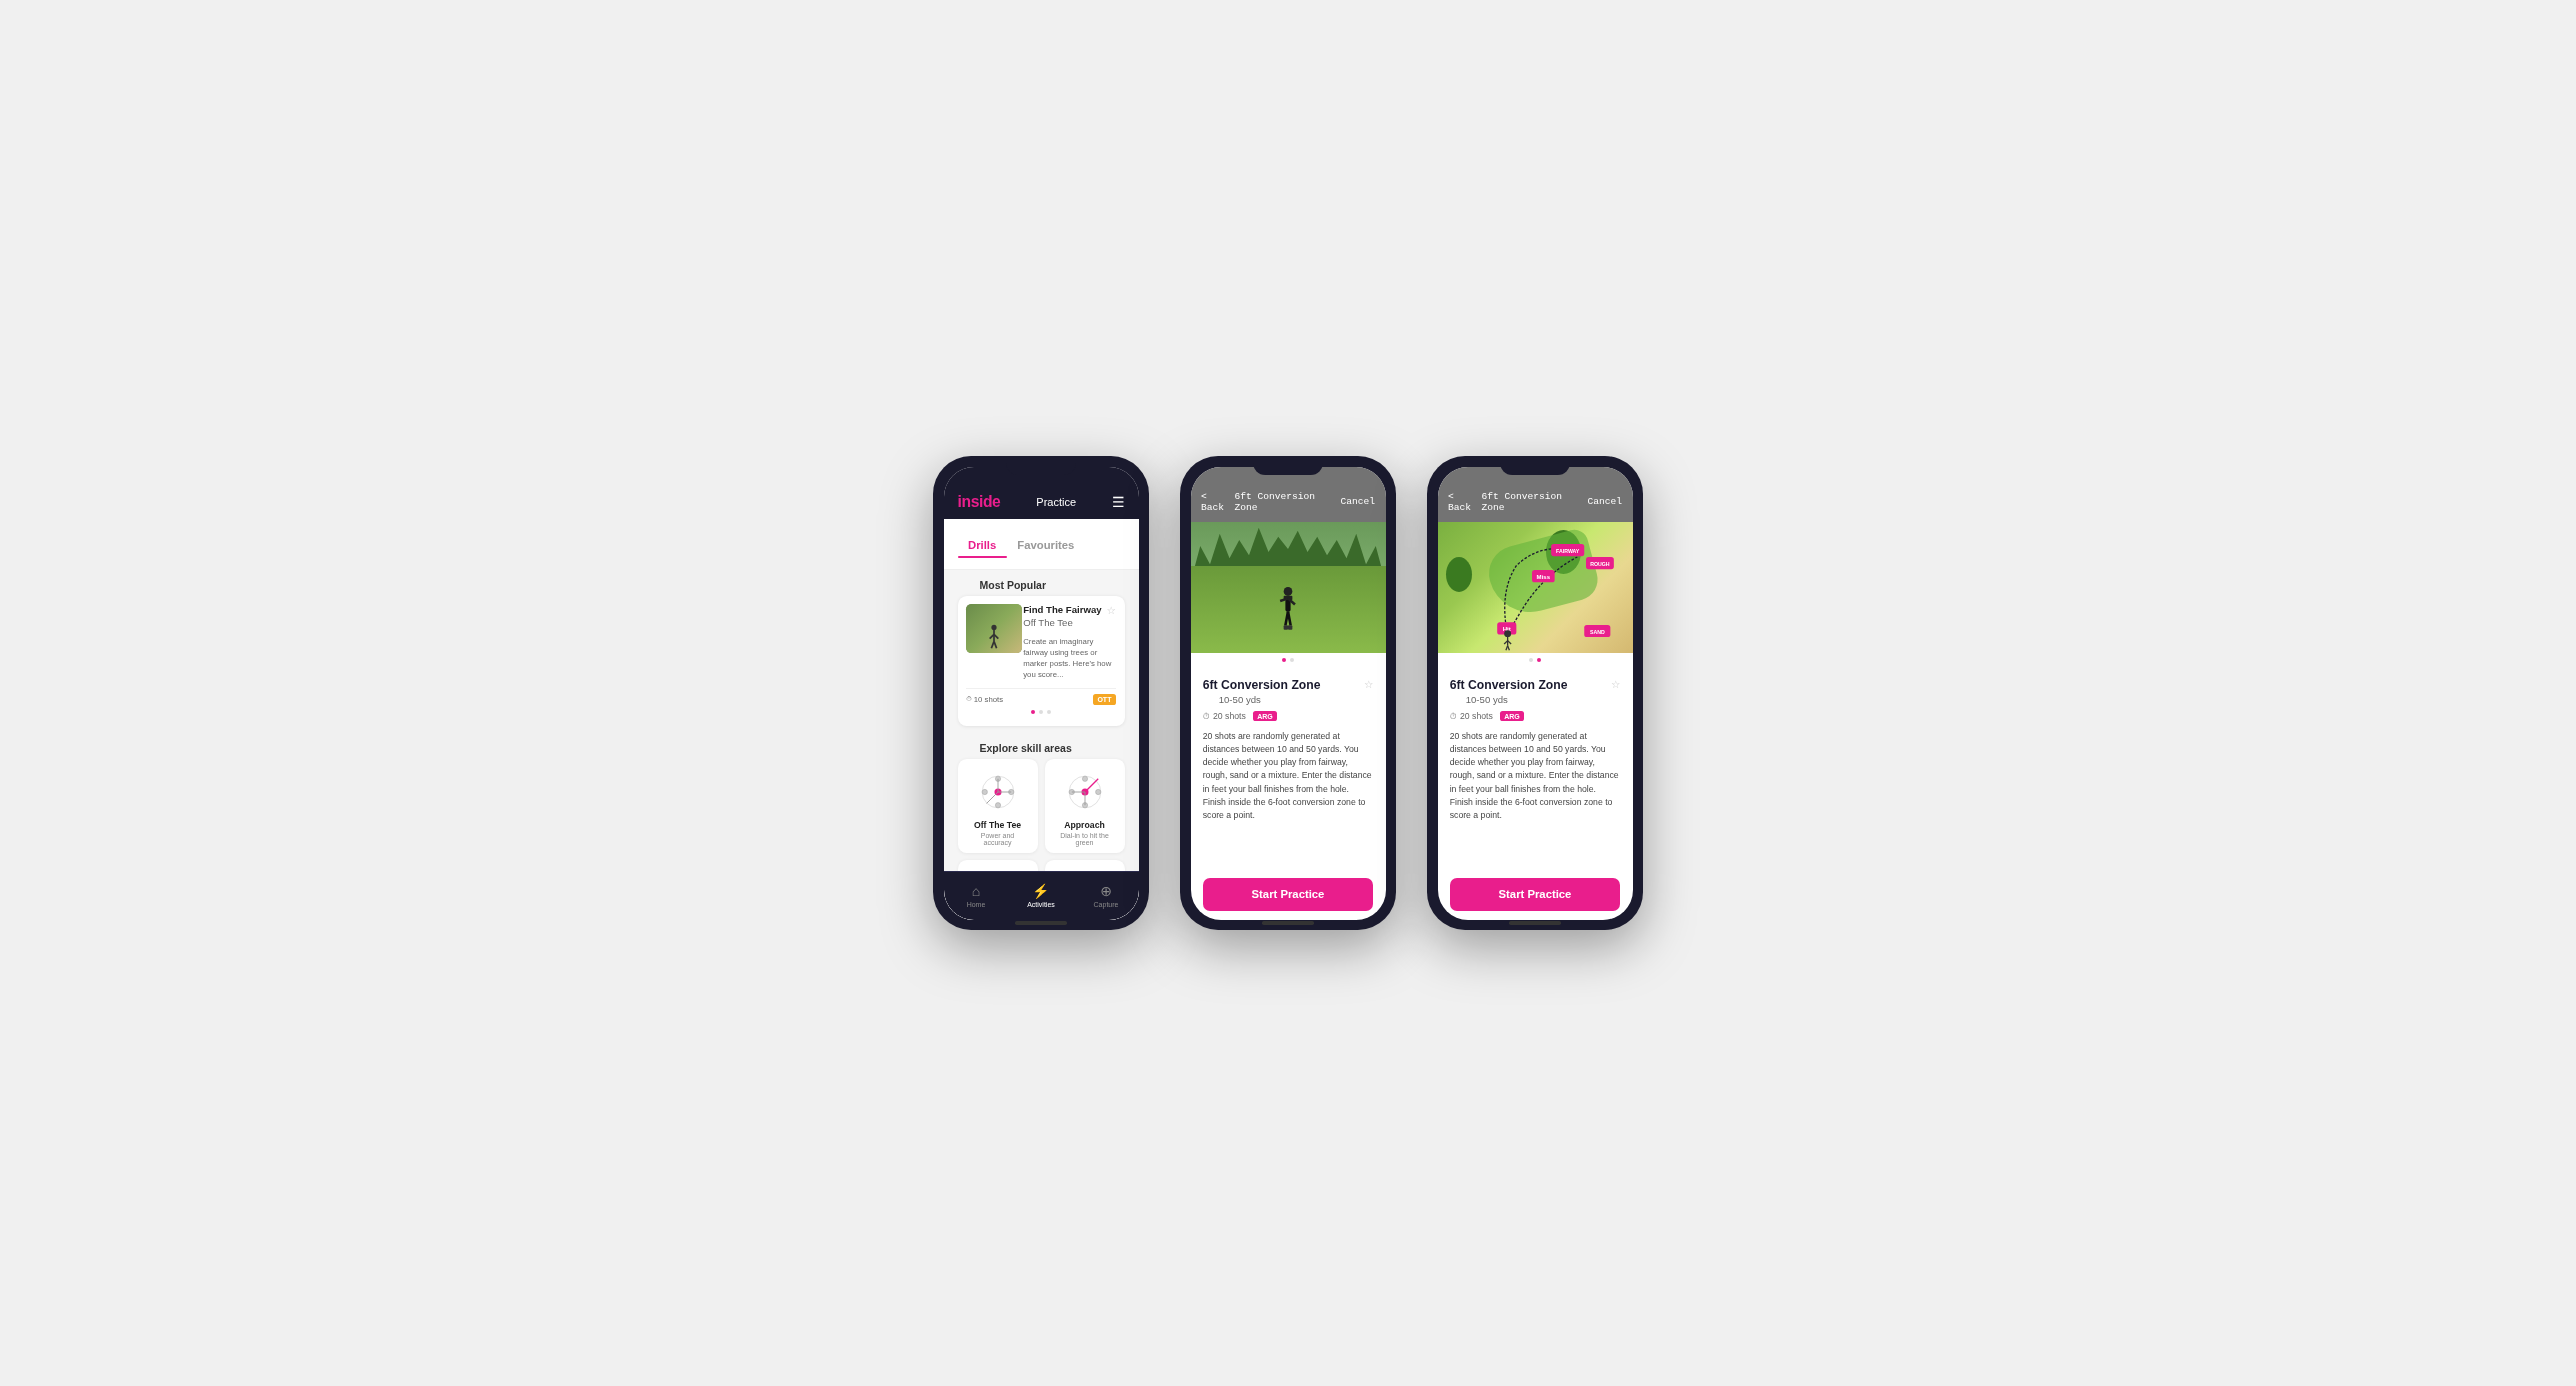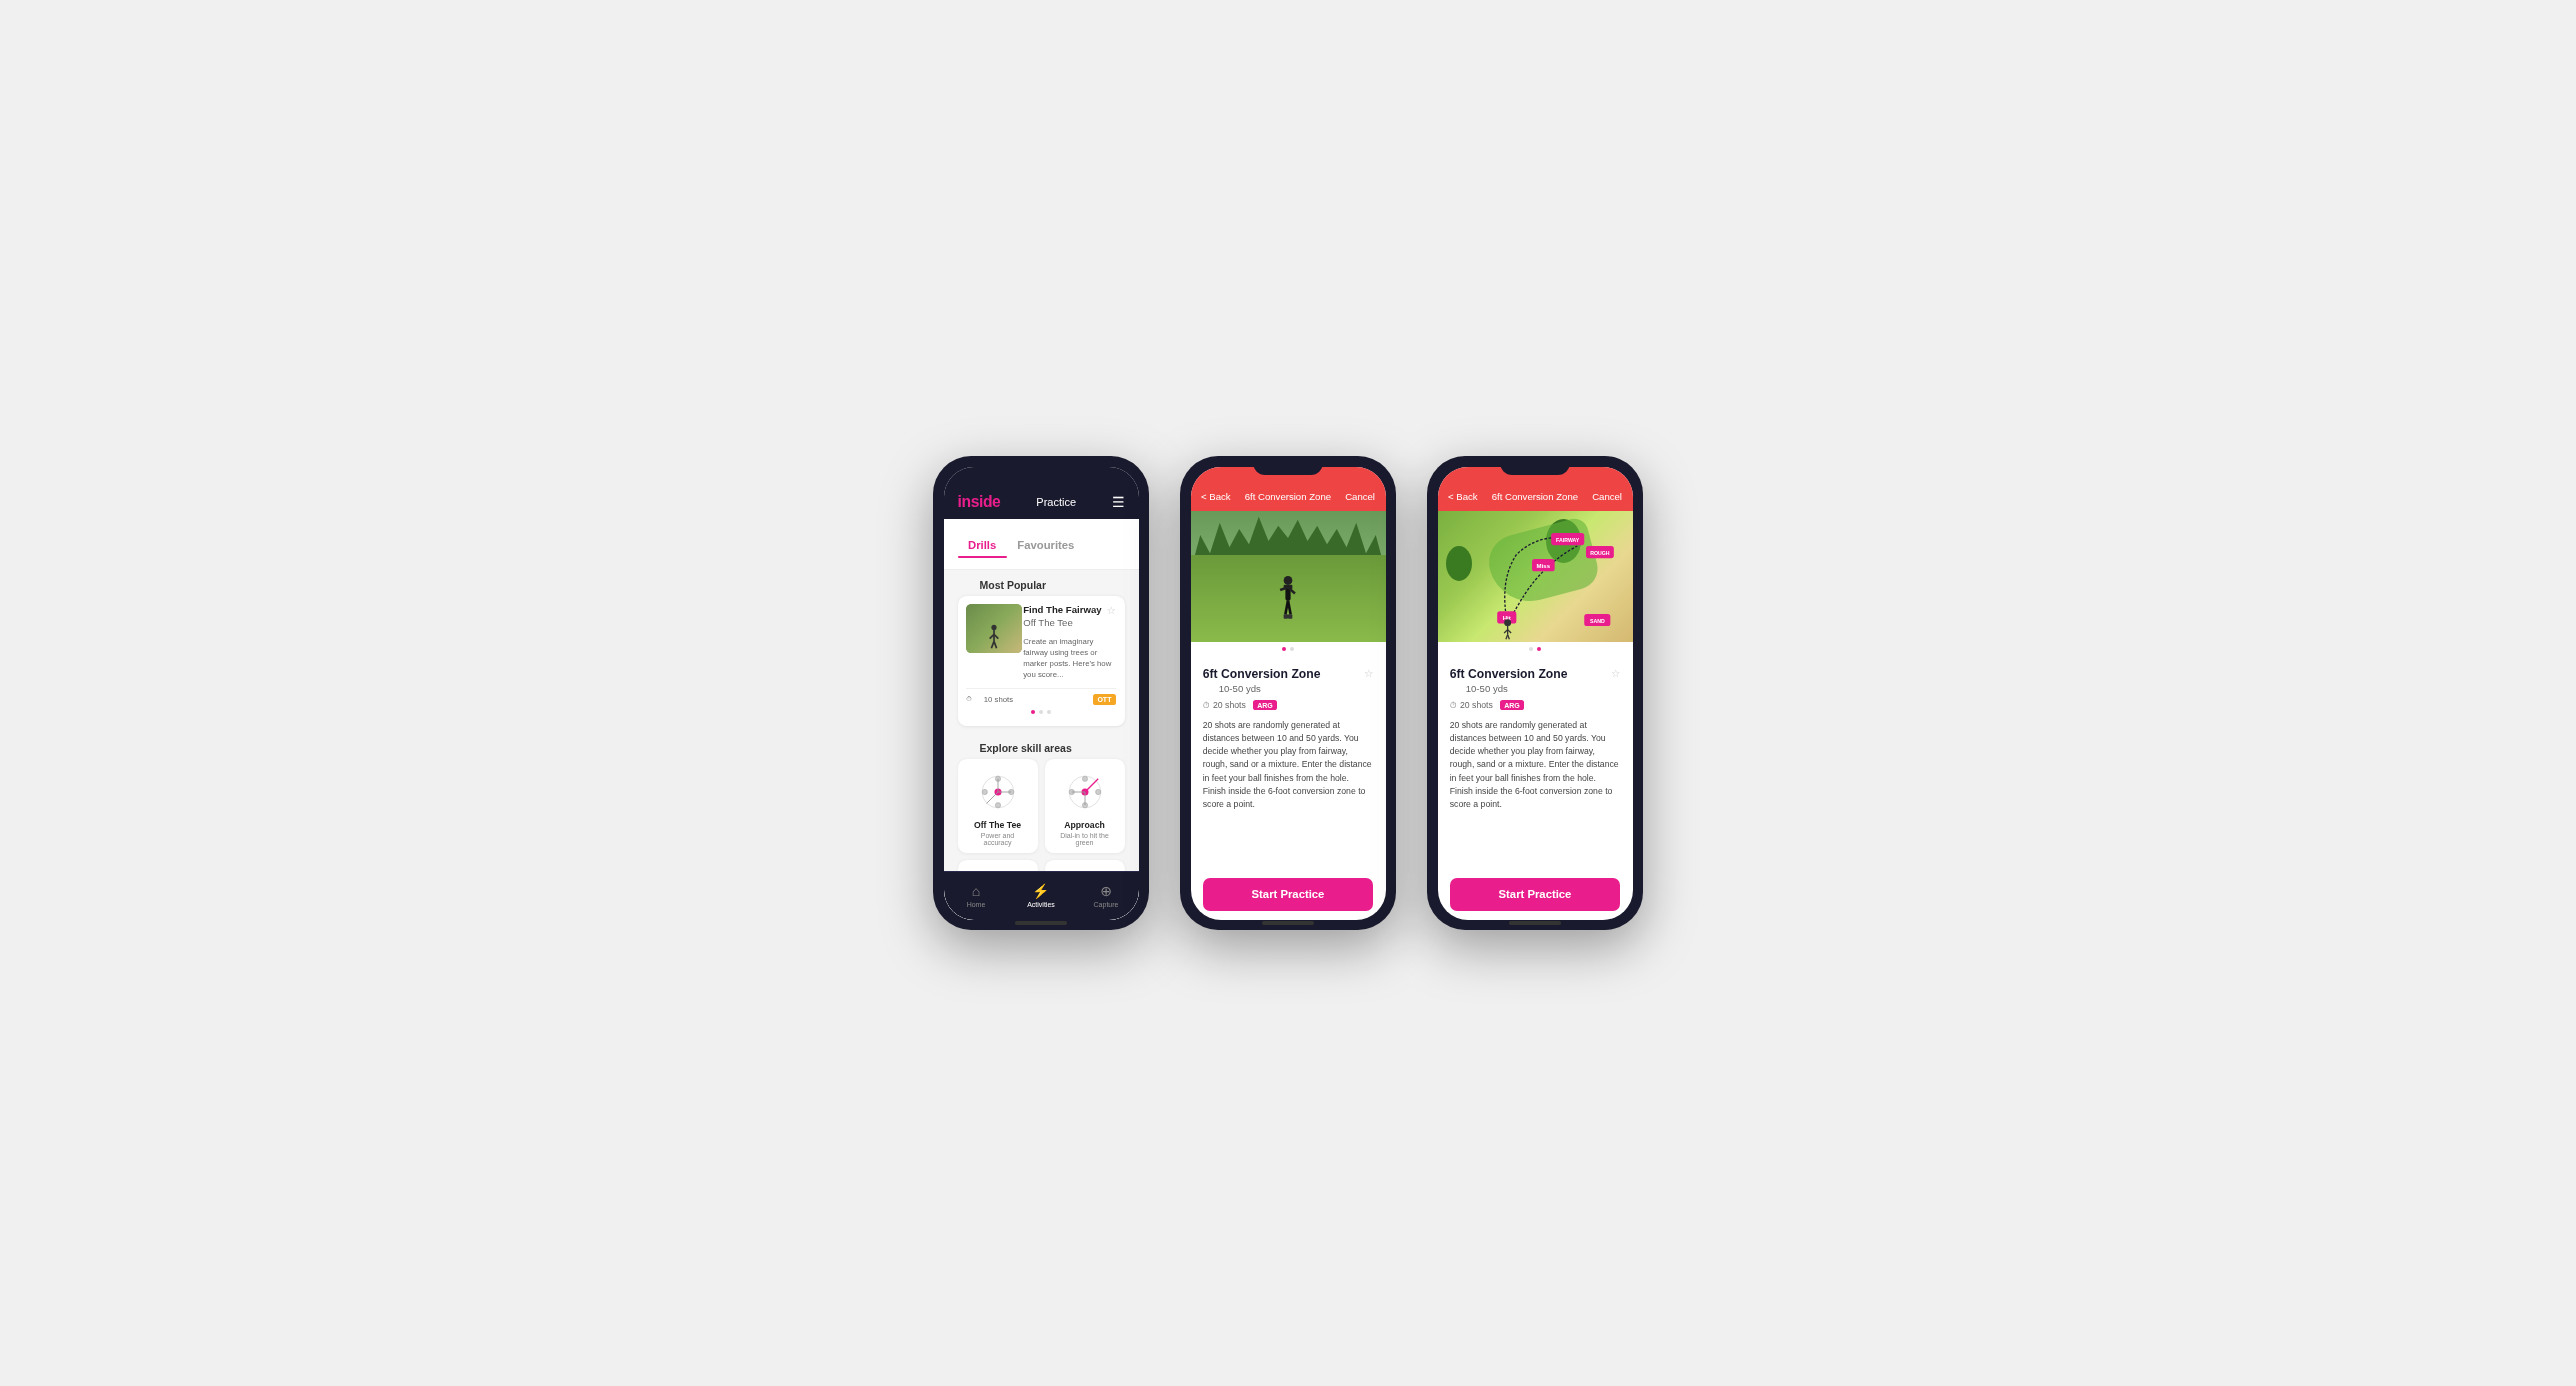--- a/index.html
+++ b/index.html
@@ -177,21 +177,21 @@
       display: flex;
       align-items: center;
       justify-content: space-between;
       margin-top: 7px;
       padding-top: 5.2px;
       border-top: 0.9px solid #f0f0f0;
     }
     .card-shots {
       display: flex;
       align-items: center;
-      gap: 12px;
+      gap: 2px;
       font-size: 7.8px;
       color: #666;
       text-align: center;
     }
     .card-shots-icon {
       font-size: 7px;
     }
     .badge-ott {
       background: #f5a623;
       color: #fff;
@@ -294,25 +294,26 @@
     .nav-item.active .nav-label { color: #fff; }
 
     
     .detail-screen {
       flex: 1;
       display: flex;
       flex-direction: column;
       background: #fff;
     }
     .detail-header {
-      background: #ef4444;
+      background: #737373;
       padding: 24.4px 10.5px 8.7px;
       display: flex;
       align-items: center;
       justify-content: space-between;
+      font-family: Liberation Mono, monospace;
     }
     .detail-back {
       color: #fff;
       font-size: 9.6px;
       display: flex;
       align-items: center;
       gap: 2.6px;
     }
     .detail-title {
       color: #fff;

